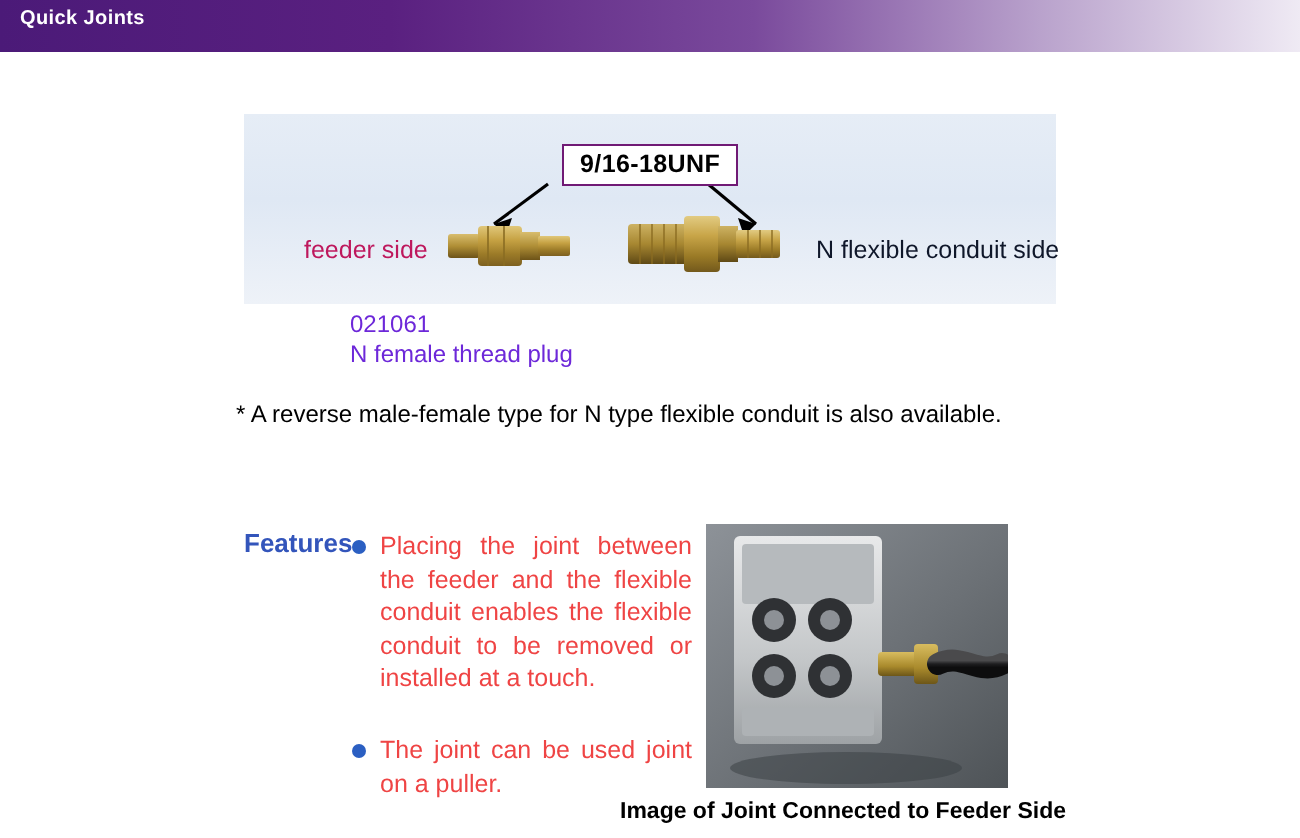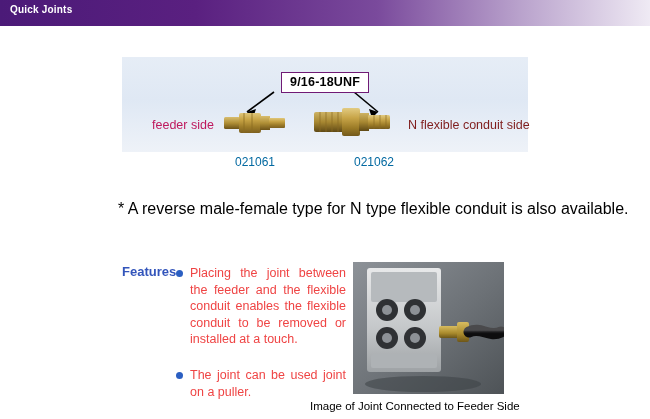--- a/index.html
+++ b/index.html
@@ -73,55 +73,54 @@
     top: 118px;
     font-size: 12.5px;
     color: #be185d;
     margin-left: 12px;
   }
   .conduit-label {
     position: absolute;
     left: 408px;
     top: 118px;
     font-size: 12.5px;
-    color: #7f1d1d;
+    color: #0f172a;
   }
 
   
   .joint-left {
     position: absolute;
     left: 222px;
     top: 108px;
     width: 66px;
     height: 30px;
   }
   .joint-right {
     position: absolute;
     left: 312px;
     top: 104px;
     width: 80px;
     height: 36px;
   }
 
   .part-caption {
     position: absolute;
-    text-align: center;
     font-size: 12px;
-    color: #0369a1;
+    color: #6d28d9;
     line-height: 15px;
   }
   .part-left { left: 175px; top: 155px; width: 160px; }
   .part-right { left: 288px; top: 155px; width: 172px; }
   .part-num { font-size: 12px; }
 
   .footnote {
     position: absolute;
     left: 118px;
     top: 200px;
-    font-size: 16px;
+    font-size: 12px;
     color: #000000;
   }
 
   
   .features-label {
     position: absolute;
     left: 122px;
     top: 264px;
     font-size: 13px;
     color: #3355bb;
@@ -157,21 +156,21 @@
     width: 151px;
     height: 132px;
     overflow: hidden;
     background: #6f747a;
   }
   .photo-caption {
     position: absolute;
     left: 310px;
     top: 400px;
     font-size: 11.5px;
-    font-weight: normal;
+    font-weight: bold;
     color: #000000;
   }
 </style>
 </head>
 <body>
 
 <div class="header">
   <div class="header-title">Quick Joints</div>
 </div>
 
@@ -235,24 +234,24 @@
   <line x1="14" y1="8" x2="14" y2="28" stroke="#8a6c22" stroke-width="0.7"></line>
   <line x1="20" y1="8" x2="20" y2="28" stroke="#8a6c22" stroke-width="0.7"></line>
   <line x1="26" y1="8" x2="26" y2="28" stroke="#8a6c22" stroke-width="0.7"></line>
   <line x1="62" y1="11" x2="62" y2="25" stroke="#8a6c22" stroke-width="0.7"></line>
   <line x1="68" y1="11" x2="68" y2="25" stroke="#8a6c22" stroke-width="0.7"></line>
   <line x1="74" y1="11" x2="74" y2="25" stroke="#8a6c22" stroke-width="0.7"></line>
 </svg>
 
 <div class="part-caption part-left">
   <div class="part-num">021061</div>
+  <div>N female thread plug</div>
 </div>
 
 <div class="part-caption part-right">
-  <div class="part-num">021062</div>
 </div>
 
 <div class="footnote">* A reverse male-female type for N type flexible conduit is also available.</div>
 
 <div class="features-label">Features</div>
 <div class="bullet-blue bullet1"></div>
 <div class="feature-text feature1">Placing the joint between the feeder and the flexible conduit enables the flexible conduit to be removed or installed at a touch.</div>
 <div class="bullet-blue bullet2"></div>
 <div class="feature-text feature2">The joint can be used joint on a puller.</div>
 

